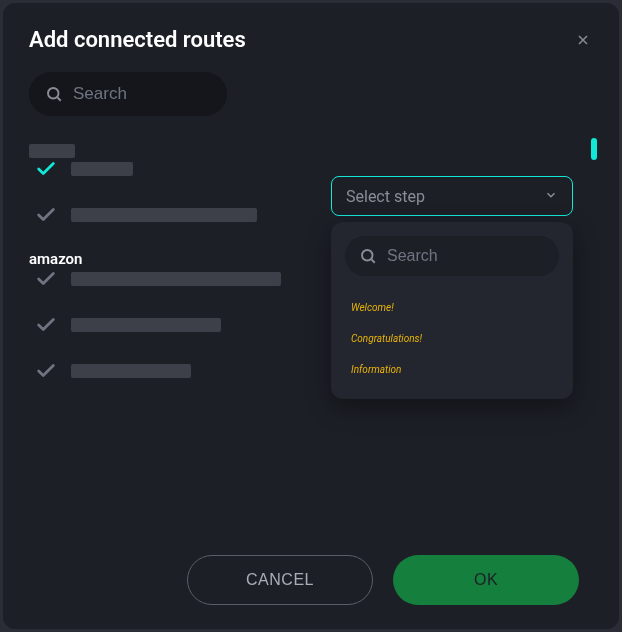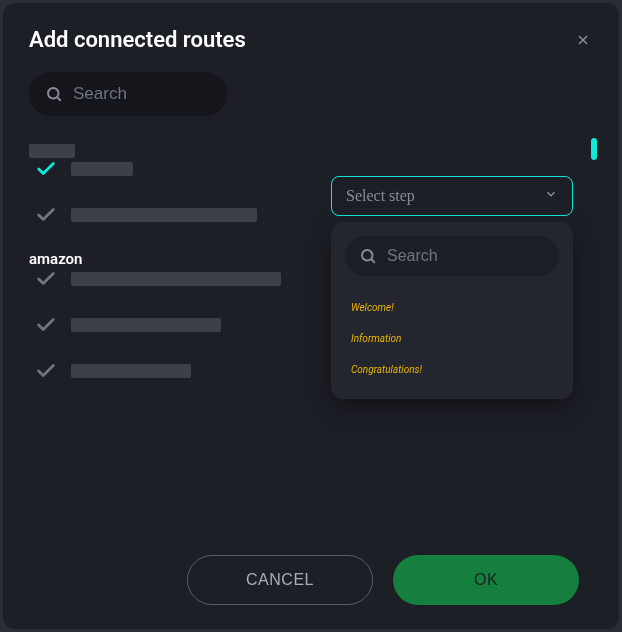--- a/index.html
+++ b/index.html
@@ -117,21 +117,20 @@
     height: 40px;
     border: 1px solid #12e8d8;
     border-radius: 8px;
     display: flex;
     align-items: center;
     justify-content: space-between;
     padding: 4px 14px;
     color: #8a8d95;
     font-size: 16px;
     cursor: pointer;
-    font-family: Liberation Serif, serif;
   }
   .select-trigger .chev { color: #8a8d95; }
   .dropdown {
     position: absolute;
     top: 78px;
     left: 302px;
     width: 242px;
     background: #23262e;
     border-radius: 12px;
     padding: 14px;
@@ -279,22 +278,22 @@
 
     <div class="dropdown">
       <div class="dd-search">
         <svg class="search-icon" viewBox="0 0 24 24" fill="none" stroke="currentColor" stroke-width="2.5">
             <circle cx="11" cy="11" r="7"></circle>
             <path d="M21 21l-4.3-4.3"></path>
           </svg>
         <input type="text" placeholder="Search" style="">
       </div>
       <div class="dd-item">Welcome!</div>
+      <div class="dd-item">Congratulations!</div>
       <div class="dd-item">Information</div>
-      <div class="dd-item">Congratulations!</div>
     </div>
 
   </div>
 
   <div class="footer">
     <button class="btn cancel">CANCEL</button>
     <button class="btn ok">OK</button>
   </div>
 
 </div>

